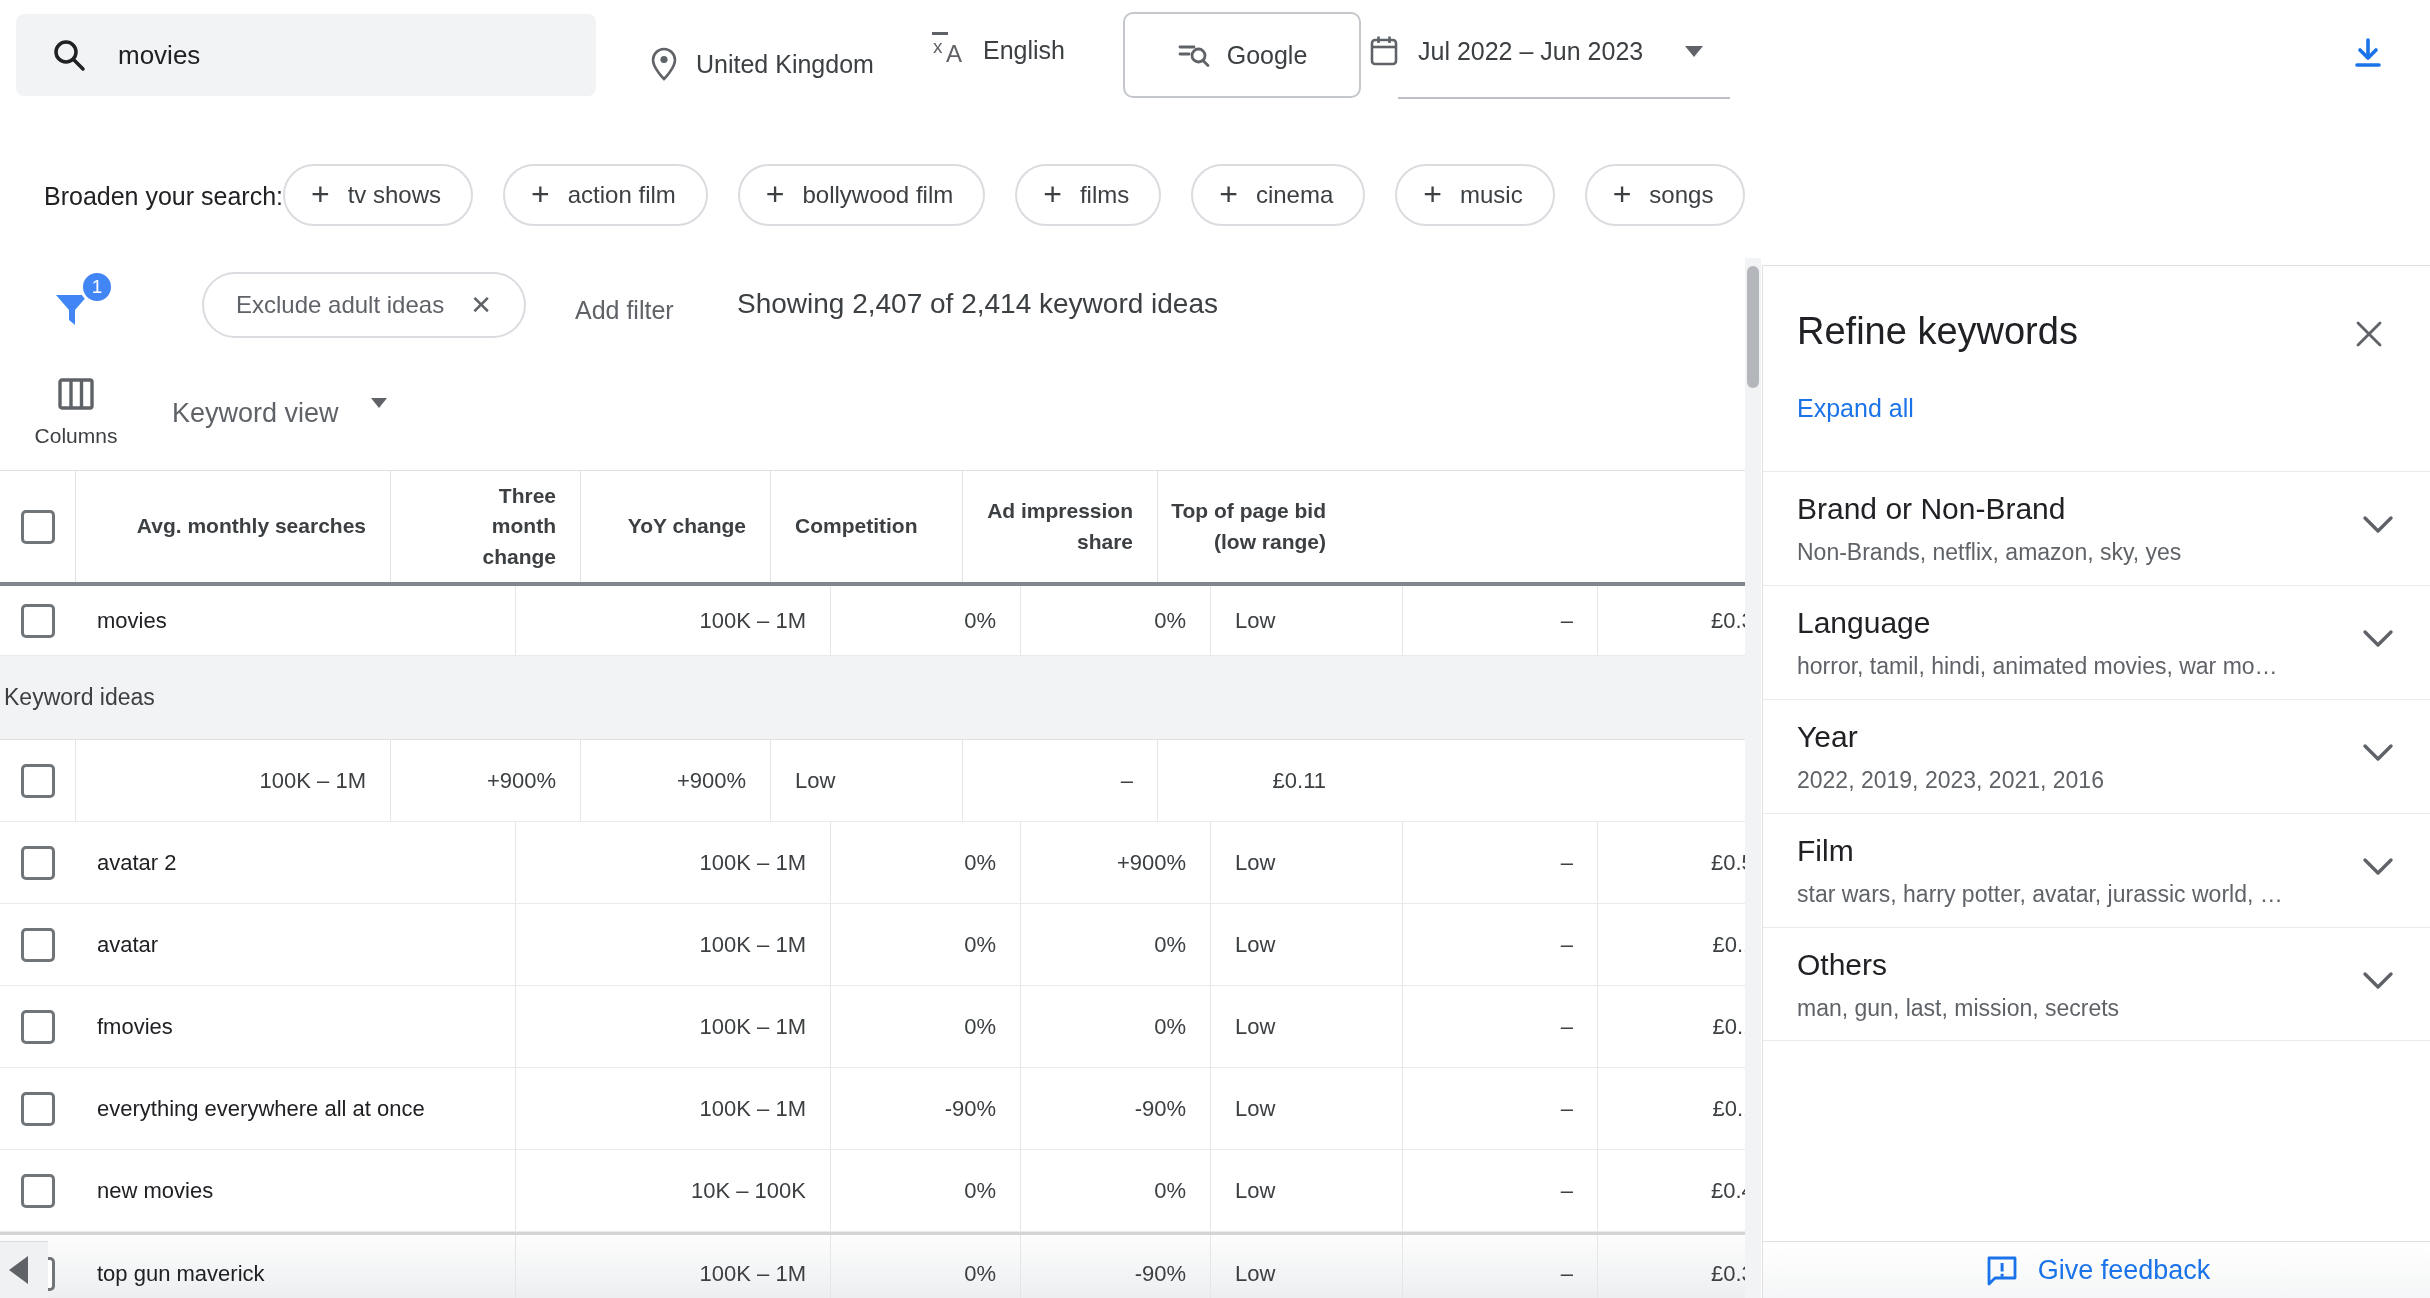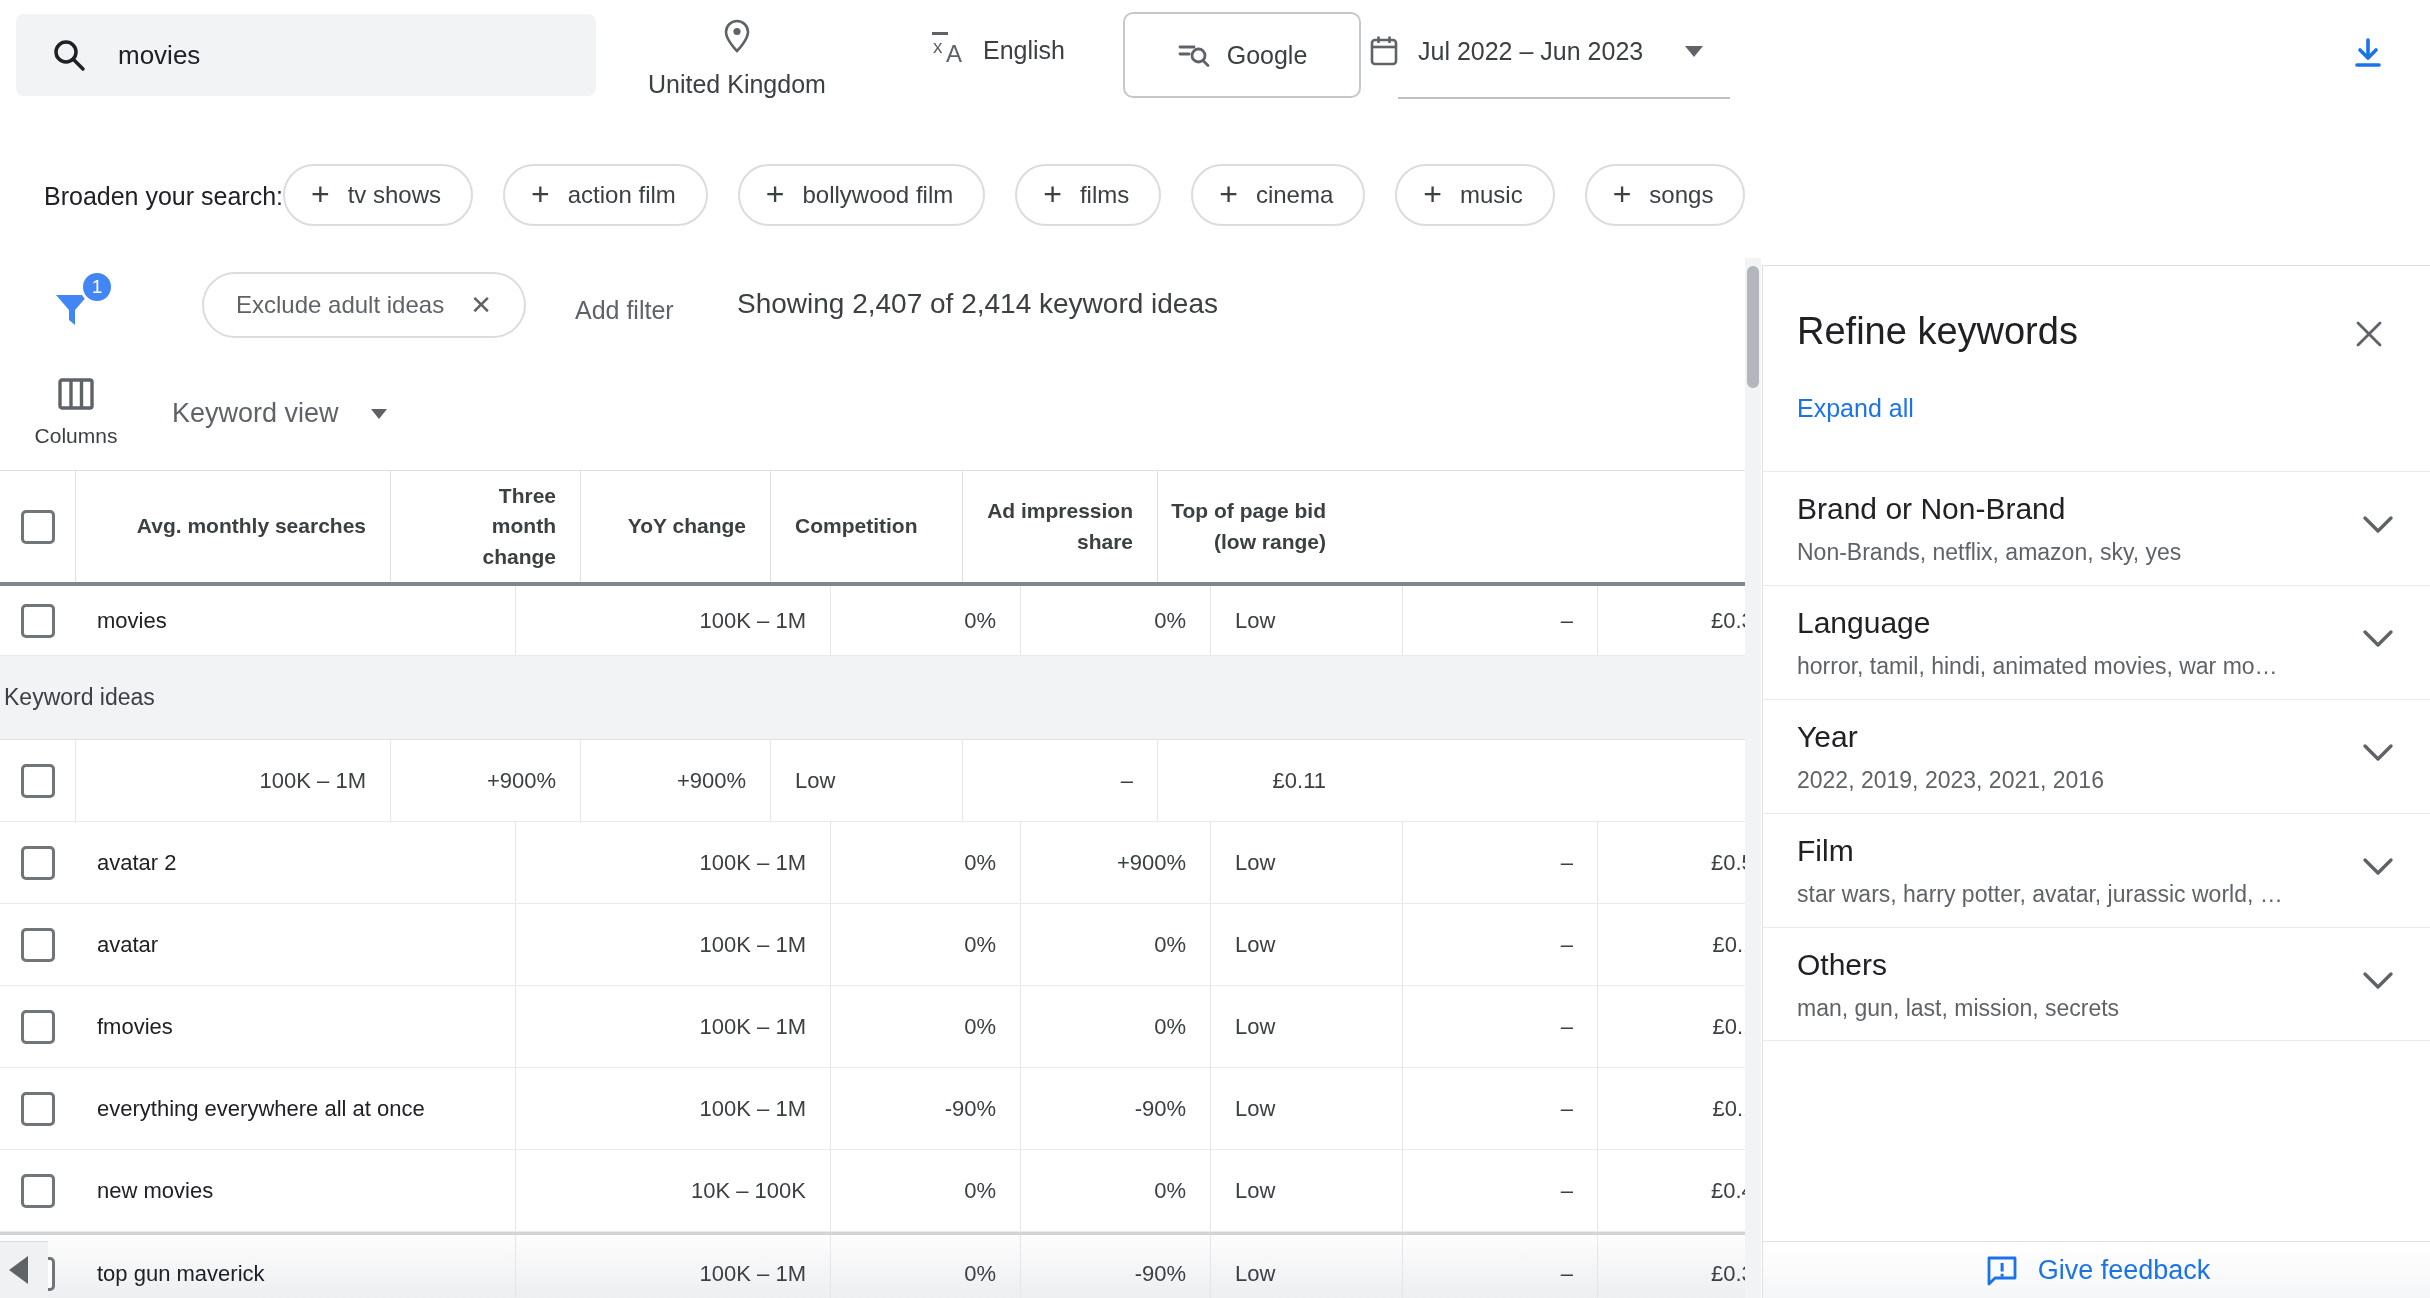--- a/index.html
+++ b/index.html
@@ -5,21 +5,21 @@
   * { margin:0; padding:0; box-sizing:border-box; }
   body { background:#fff; font-family:"Liberation Sans", sans-serif; color:#202124; }
   .screen { position:relative; width:2430px; height:1298px; background:#fff; overflow:hidden; }
 
   
   .searchbox { position:absolute; left:16px; top:14px; width:580px; height:82px;
     background:#f1f3f4; border-radius:8px; display:flex; align-items:center;
     padding-left:34px; gap:30px; }
   .search-text { font-size:26px; color:#202124; }
   .ctrl { position:absolute; display:flex; align-items:center; gap:16px; font-size:25px; color:#3c4043; }
-  .ctrl-loc { left:648px; top:18px;flex-direction:column; }
+  .ctrl-loc { left:648px; top:46px; }
   .ctrl-lang { left:933px; top:34px; }
   .google-btn { position:absolute; left:1123px; top:12px; width:238px; height:86px;
     border:2px solid #c4c7cb; border-radius:10px; background:#fff; display:flex;
     align-items:center; justify-content:center; gap:16px; font-size:25px; color:#3c4043; cursor:pointer; }
   .date-ctrl { left:1368px; top:34px; gap:18px; }
   .date-caret { margin-left:24px; }
   .caret-down { width:0; height:0; border-left:9px solid transparent; border-right:9px solid transparent; border-top:11px solid #5f6368; }
   .date-underline { position:absolute; left:1398px; top:97px; width:332px; height:2px; background:#bdc1c6; }
   .download-btn { position:absolute; left:2340px; top:26px; width:56px; height:56px;
     display:flex; align-items:center; justify-content:center; cursor:pointer; }
@@ -44,21 +44,21 @@
     display:flex; align-items:center; justify-content:center; }
   .exclude-chip { position:absolute; left:202px; top:272px; height:66px; border:2px solid #dadce0;
     border-radius:34px; display:flex; align-items:center; gap:26px; padding:0 32px;
     font-size:24px; color:#5f6368; background:#fff; cursor:pointer; }
   .x-glyph { font-size:26px; color:#5f6368; }
   .add-filter { position:absolute; left:575px; top:296px; font-size:25px; color:#5f6368; cursor:pointer; }
   .showing { position:absolute; left:737px; top:288px; font-size:28px; color:#3c4043; }
 
   .columns-ctrl { position:absolute; left:20px; top:378px; width:112px; text-align:center; cursor:pointer; }
   .columns-label { font-size:21px; color:#3c4043; margin-top:10px; }
-  .kwview { position:absolute; left:172px; top:398px; display:flex; align-items:center; gap:32px;
+  .kwview { position:absolute; left:172px; top:398px; display:flex; align-items:flex-start; gap:32px;
     font-size:27px; color:#5f6368; cursor:pointer; }
   .kwview .caret-down { border-left-width:8px; border-right-width:8px; border-top-width:10px; }
 
   
   .table-clip { position:absolute; left:0; top:470px; width:1745px; height:828px; overflow:hidden; }
   .trow { display:flex; width:1790px; border-bottom:1px solid #e8eaed; background:#fff; }
   .thead { height:116px; border-top:1px solid #e0e0e0; border-bottom:4px solid #80868b; }
   .cell { display:flex; align-items:center; font-size:22px; color:#3c4043; overflow:hidden; }
   .thead .cell { font-size:21px; font-weight:700; color:#3c4043; line-height:1.45; }
   .col-check { width:75px; justify-content:center; flex:none; }

